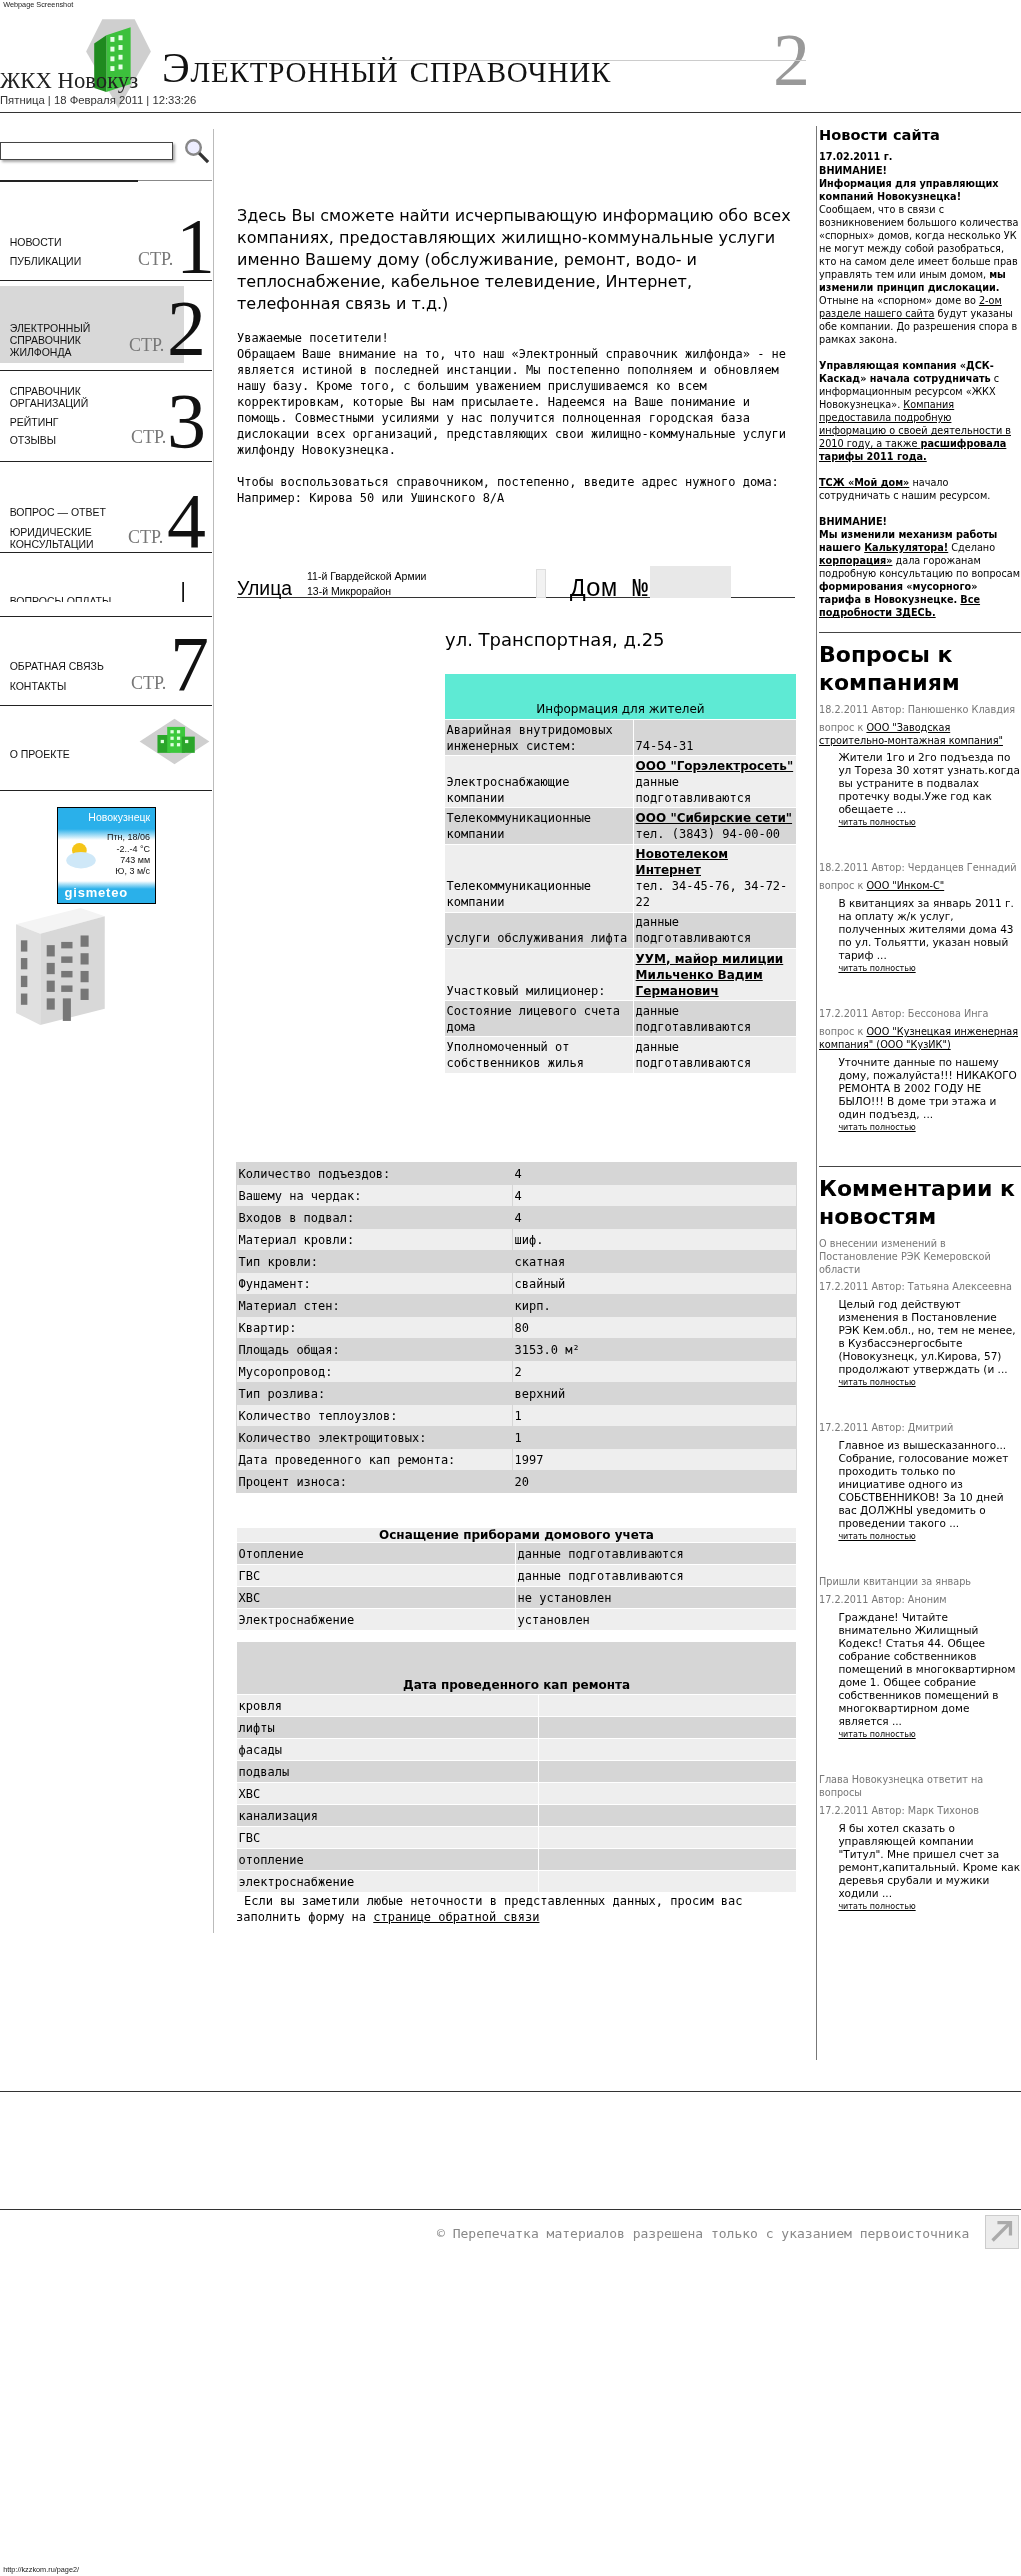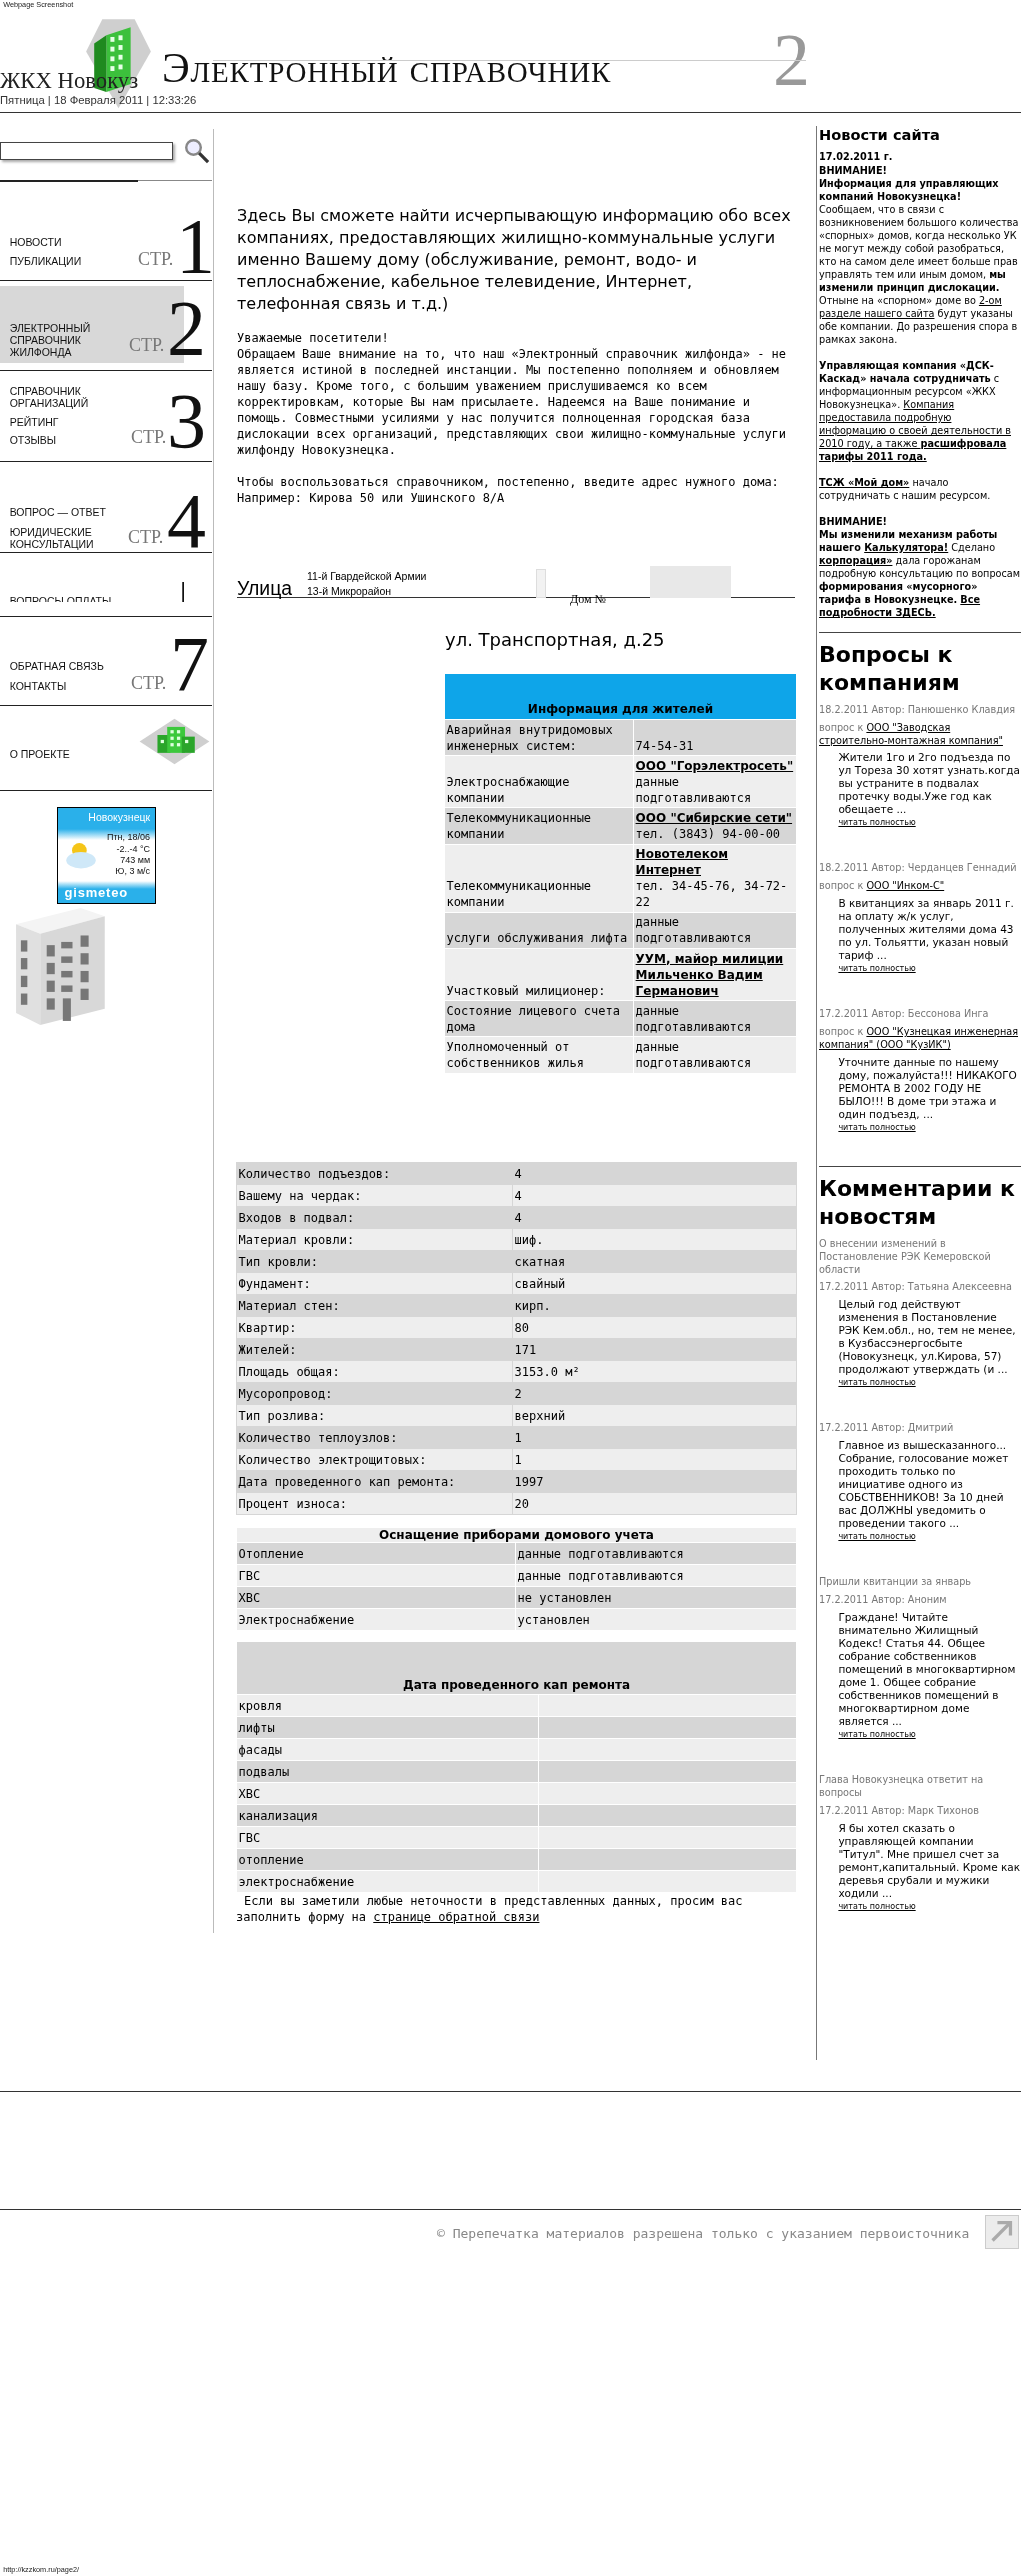--- a/index.html
+++ b/index.html
@@ -34,30 +34,30 @@
 .main{position:absolute;left:237px;top:121px;width:558px}
 .hr-searchline{position:absolute;left:213px;top:60px;width:593px;border-top:0.8px solid #ccc}
 .intro{position:absolute;left:0;top:84px;width:558px;font-size:16px;line-height:22px;font-family:"DejaVu Sans",sans-serif}
 .notice{position:absolute;left:0;top:209px;width:558px;font-size:12px;line-height:16px;font-family:"DejaVu Sans Mono",monospace}
 .notice p{margin-bottom:16px}
 .addr-row{position:absolute;left:0;top:445px;width:558px;height:32px;border-bottom:0.8px solid #333}
 .addr-label{position:absolute;left:0;top:11.3px;font-size:19.4px;font-family:"Liberation Sans",sans-serif}
 .street-list{position:absolute;left:70px;top:3.2px;width:243px;height:29px;font-family:"Liberation Sans",sans-serif;font-size:10.5px;line-height:14.6px;overflow:hidden}
 .street-list div{cursor:pointer}
 .street-scroll{position:absolute;left:299px;top:3.2px;width:9.7px;height:29px;background:#f2f2f2;border:0.8px solid #ddd}
-.house-label{position:absolute;left:333px;top:26px;font-size:12px;font-family:Liberation Serif, serif}
+.house-label{position:absolute;left:333px;top:8px;font-size:26px;font-family:Liberation Mono, monospace}
 .house-input{position:absolute;left:413px;top:0;width:81px;height:32px;background:#e8e8e8;border:none}
 .house-title{position:absolute;left:208px;top:508px;font-size:18px;font-weight:normal}
 .building-img{position:absolute;left:8px;top:900px;width:129px;height:129px}
 table{border-collapse:separate;border-spacing:1.6px;font-family:"DejaVu Sans Mono",monospace;font-size:12px}
 td{padding:1.6px 1.6px;vertical-align:bottom;line-height:16px}
 .t-info{position:absolute;left:444px;top:673px;width:353px}
 .t-info td{background:#eee}
 .t-info tr:nth-child(odd) td{background:#d6d6d6}
-.t-info th{background:#0ea5e9;height:45px;vertical-align:bottom;font-weight:bold;font-family:"DejaVu Sans",sans-serif;font-size:12px;padding-bottom:3.2px}
+.t-info th{background:#5eead4;height:45px;vertical-align:bottom;font-weight:normal;font-family:"DejaVu Sans",sans-serif;font-size:12px;padding-bottom:3.2px}
 .t-info a{color:#000;font-weight:bold;text-decoration:underline;font-family:"DejaVu Sans",sans-serif}
 .t-info td:first-child{width:188px}
 .t-tech{position:absolute;left:236px;top:1162px;width:561px;background:#d6d6d6}
 .t-tech tbody tr td{background:#eee;height:21px}
 .t-tech tbody tr:nth-child(odd) td{background:#d6d6d6}
 .t-tech td:first-child{width:275px}
 .t-meter{position:absolute;left:236px;top:1527px;width:561px}
 .t-meter th{background:#eee;font-weight:bold;font-family:"DejaVu Sans",sans-serif;font-size:12px}
 .t-meter td{background:#eee;height:21px}
 .t-meter tbody tr:nth-child(odd) td{background:#d6d6d6}
@@ -322,24 +322,20 @@
       </tr>
       <tr>
         <td>Материал стен:</td>
         <td>кирп.</td>
       </tr>
       <tr>
         <td>Квартир:</td>
         <td>80</td>
       </tr>
       <tr>
-        <td>Жителей:</td>
-        <td>171</td>
-      </tr>
-      <tr>
         <td>Площадь общая:</td>
         <td>3153.0 м²</td>
       </tr>
       <tr>
         <td>Мусоропровод:</td>
         <td>2</td>
       </tr>
       <tr>
         <td>Тип розлива:</td>
         <td>верхний</td>

